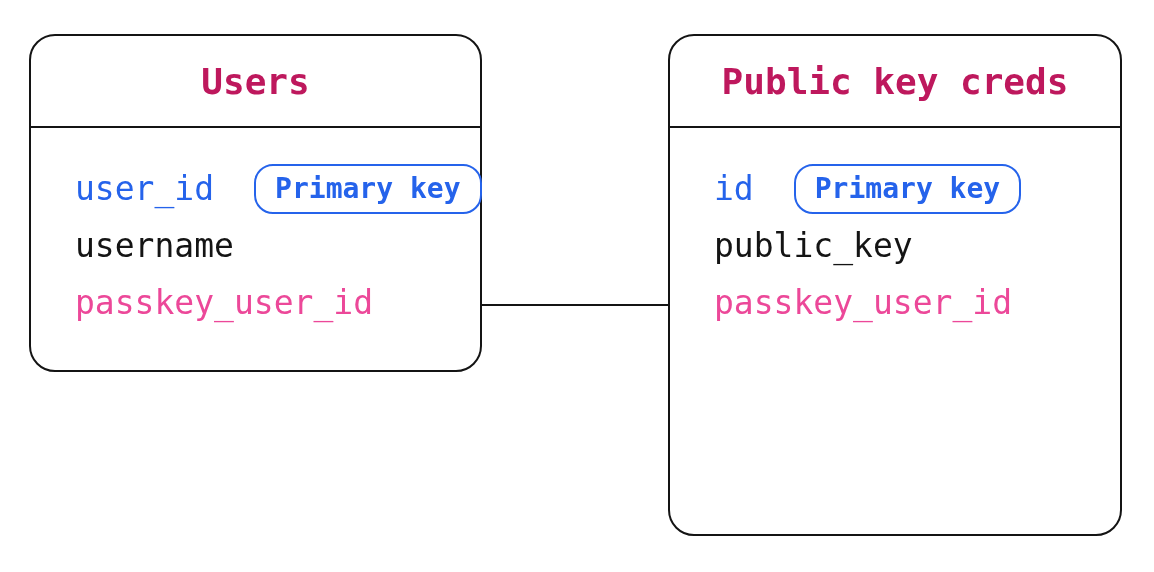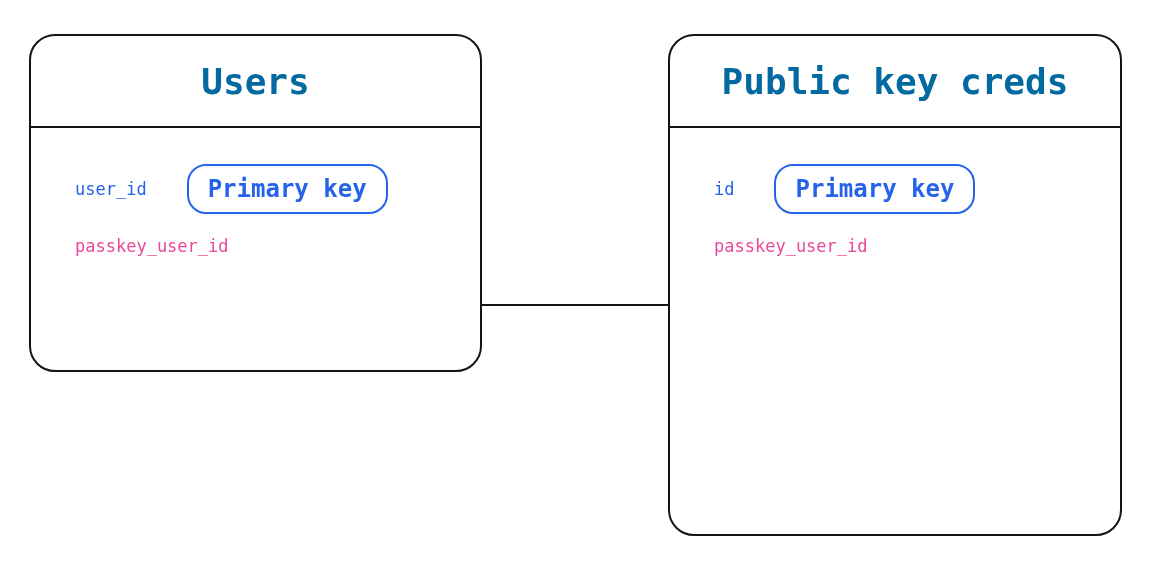--- a/index.html
+++ b/index.html
@@ -25,47 +25,47 @@
   .entity-header {
     height: 92px;
     border-bottom: 2px solid #141414;
     display: flex;
     align-items: center;
     justify-content: center;
   }
   .entity-title {
     font-size: 36px;
     font-weight: bold;
-    color: #0369a1;
+    color: #be185d;
     letter-spacing: 0px;
   }
   .entity-body { padding: 32px 0 0 44px; }
   .field-row {
     height: 57px;
     display: flex;
     align-items: center;
   }
   .field-name {
-    font-size: 17px;
+    font-size: 33px;
     color: #141414;
     white-space: pre;
   }
   .field-name.pk { color: #2563eb; }
   .field-name.fk { color: #ec4899; }
   .badge {
     display: inline-flex;
     align-items: center;
     justify-content: center;
     margin-left: 40px;
     height: 50px;
     padding: 0 19px;
     border: 2px solid #2563eb;
     border-radius: 19px;
     color: #2563eb;
-    font-size: 24px;
+    font-size: 28px;
     font-weight: bold;
     white-space: pre;
   }
   .relationship-line {
     position: absolute;
     left: 482px; top: 304px;
     width: 186px; height: 2px;
     background: #141414;
   }
 </style>
@@ -77,35 +77,41 @@
   <div class="entity entity-users">
     <div class="entity-header">
       <span class="entity-title">Users</span>
     </div>
     <div class="entity-body">
       <div class="field-row">
         <span class="field-name pk">user_id</span>
         <span class="badge">Primary key</span>
       </div>
       <div class="field-row">
+        <span class="field-name">username</span>
+      </div>
+      <div class="field-row">
         <span class="field-name fk">passkey_user_id</span>
       </div>
     </div>
   </div>
 
   <div class="relationship-line"></div>
 
   <div class="entity entity-creds">
     <div class="entity-header">
       <span class="entity-title">Public key creds</span>
     </div>
     <div class="entity-body">
       <div class="field-row">
         <span class="field-name pk">id</span>
         <span class="badge">Primary key</span>
       </div>
       <div class="field-row">
+        <span class="field-name">public_key</span>
+      </div>
+      <div class="field-row">
         <span class="field-name fk">passkey_user_id</span>
       </div>
     </div>
   </div>
 
 </div>
 
 </body></html>

